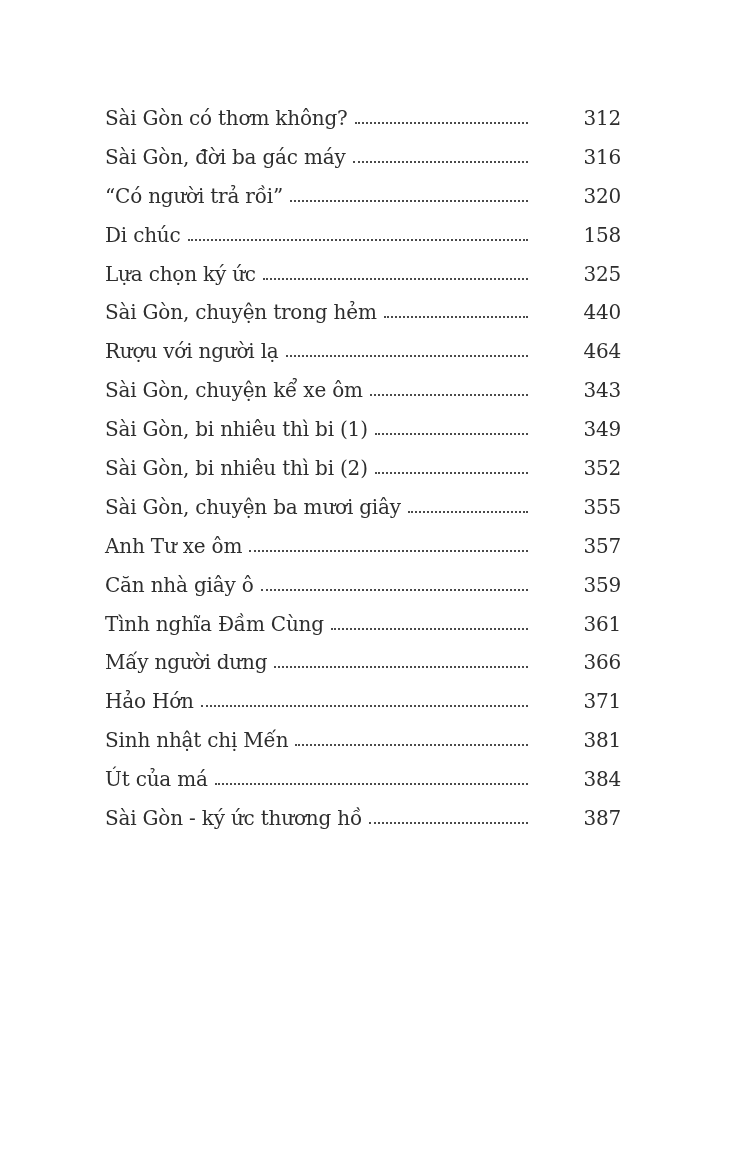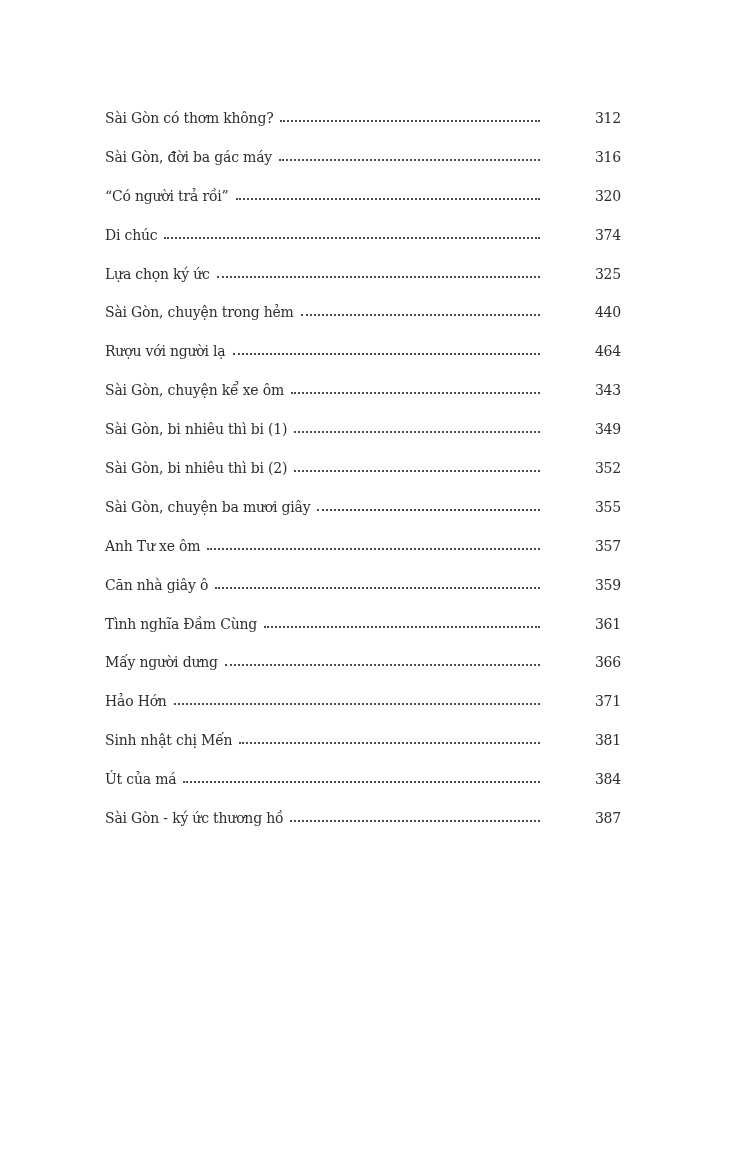--- a/index.html
+++ b/index.html
@@ -24,21 +24,21 @@
     position: absolute;
     top: 99px;
     left: 105px;
     width: 516px;
   }
   .toc-row {
     display: flex;
     align-items: baseline;
     line-height: 38.9px;
     height: 38.9px;
-    font-size: 14px;
+    font-size: 20px;
     letter-spacing: -0.2px;
     white-space: nowrap;
   }
   .toc-title {
     flex: 0 0 auto;
     color: #2e2e2e;
   }
   .toc-dots {
     flex: 1 1 auto;
     min-width: 12px;
@@ -72,21 +72,21 @@
         <span class="toc-page">316</span>
       </div>
       <div class="toc-row">
         <span class="toc-title">“Có người trả rồi”</span>
         <span class="toc-dots"></span>
         <span class="toc-page">320</span>
       </div>
       <div class="toc-row">
         <span class="toc-title">Di chúc</span>
         <span class="toc-dots"></span>
-        <span class="toc-page">374</span>
+        <span class="toc-page">158</span>
       </div>
       <div class="toc-row">
         <span class="toc-title">Lựa chọn ký ức</span>
         <span class="toc-dots"></span>
         <span class="toc-page">325</span>
       </div>
       <div class="toc-row">
         <span class="toc-title">Sài Gòn, chuyện trong hẻm</span>
         <span class="toc-dots"></span>
         <span class="toc-page">440</span>

